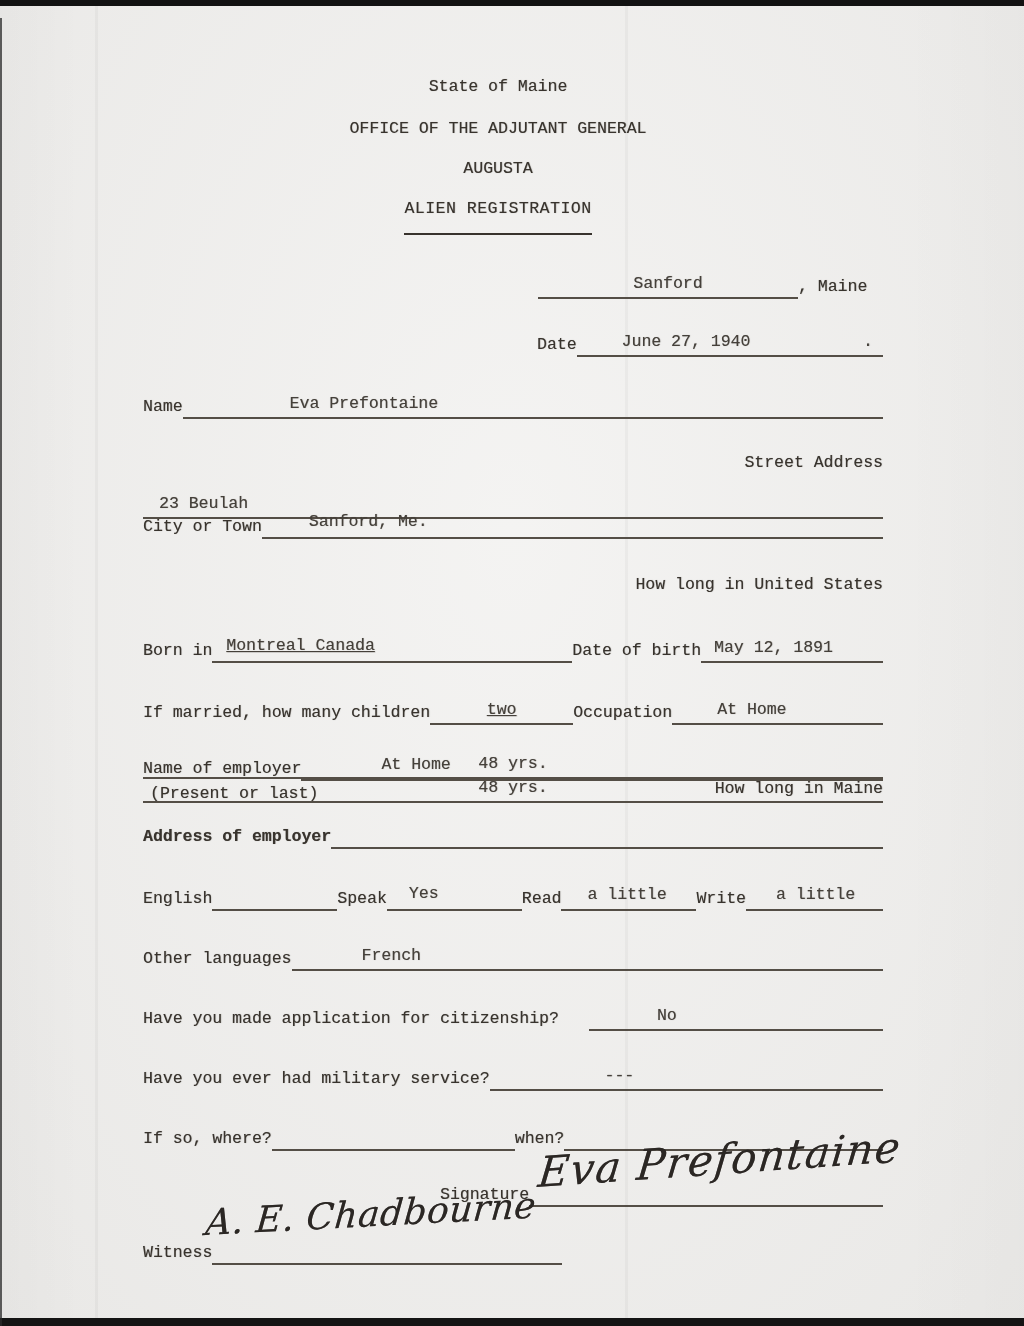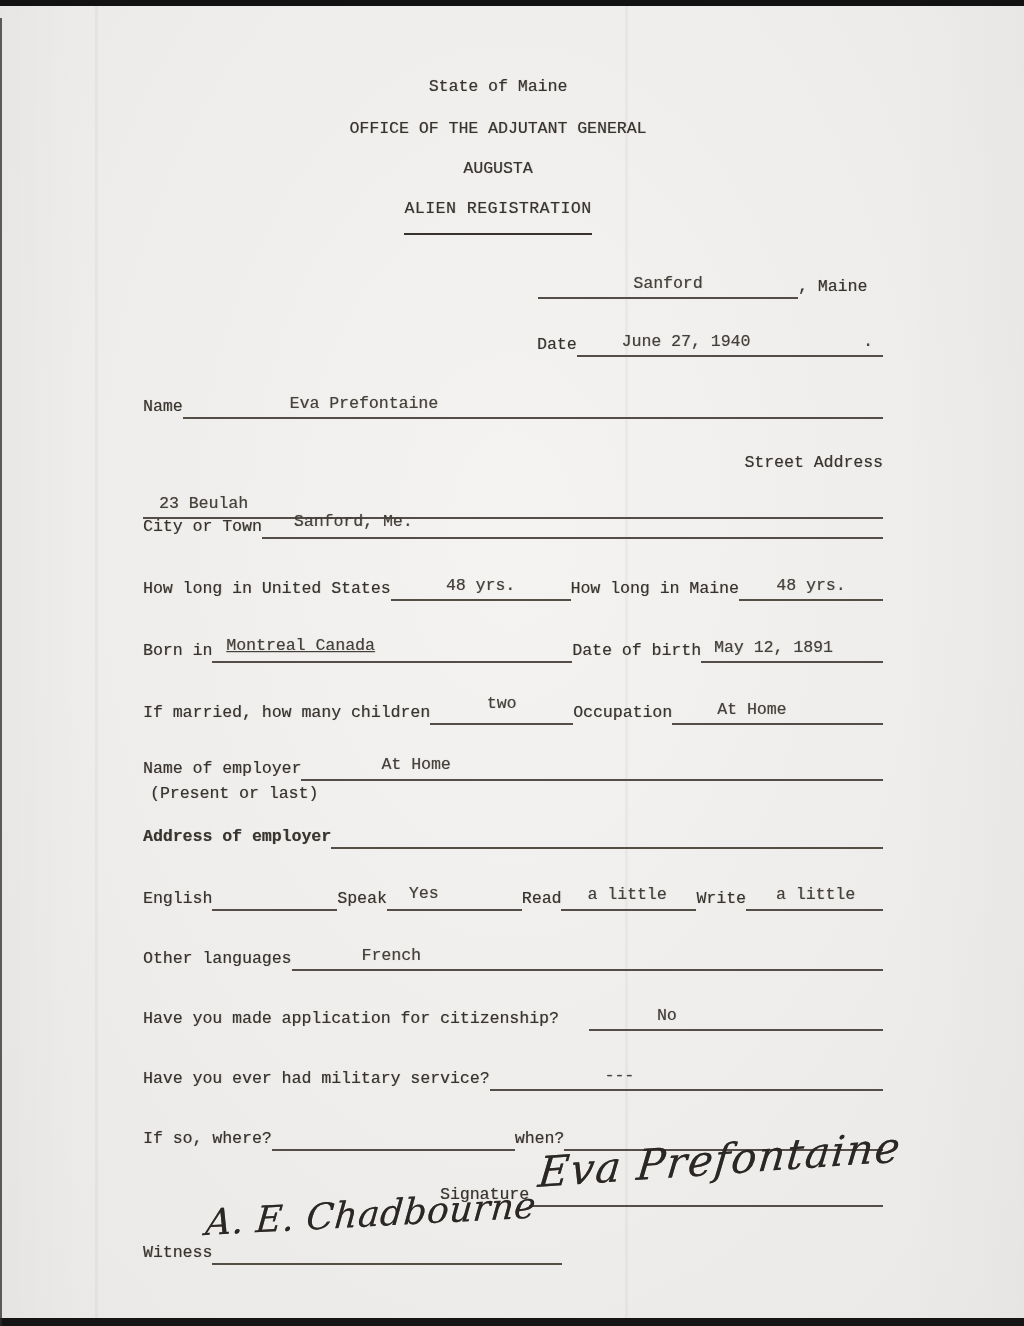--- a/index.html
+++ b/index.html
@@ -76,25 +76,25 @@
   <div class="row typed" style="top:453px; left:143px; width:740px;flex-direction:column;">
     <span class="lbl">Street Address</span>
     <span class="fill" style="flex:1;margin-top:42px;">
       <span class="val" style="left:16px;">23 Beulah</span>
     </span>
   </div>
 
   <div class="row typed" style="top:513px; left:143px; width:740px;">
     <span class="lbl">City or Town</span>
     <span class="fill" style="flex:1;">
-      <span class="val" style="left:32px; bottom:6px;">Sanford, Me.</span>
-    </span>
-  </div>
-
-  <div class="row typed" style="top:575px; left:143px; width:740px;">
+      <span class="val" style="left:47px; bottom:6px;">Sanford, Me.</span>
+    </span>
+  </div>
+
+  <div class="row typed" style="top:575px; left:143px; width:740px;flex-direction:column;">
     <span class="lbl">How long in United States</span>
     <span class="fill" style="flex:0 0 180px;">
       <span class="val center">48 yrs.</span>
     </span>
     <span class="lbl">How long in Maine</span>
     <span class="fill" style="flex:1;">
       <span class="val center">48 yrs.</span>
     </span>
   </div>
 
@@ -105,21 +105,21 @@
     </span>
     <span class="lbl">Date of birth</span>
     <span class="fill" style="flex:1;">
       <span class="val" style="left:13px;">May 12, 1891</span>
     </span>
   </div>
 
   <div class="row typed" style="top:699px; left:143px; width:740px;">
     <span class="lbl">If married, how many children</span>
     <span class="fill" style="flex:0 0 143px;">
-      <span class="val center" style="bottom:10px;">two</span>
+      <span class="val center" style="bottom:4px;text-decoration:underline;">two</span>
     </span>
     <span class="lbl">Occupation</span>
     <span class="fill" style="flex:1;">
       <span class="val" style="left:45px;">At Home</span>
     </span>
   </div>
 
   <div class="row typed" style="top:755px; left:143px; width:740px;">
     <span class="lbl">Name of employer</span>
     <span class="fill" style="flex:1;">

